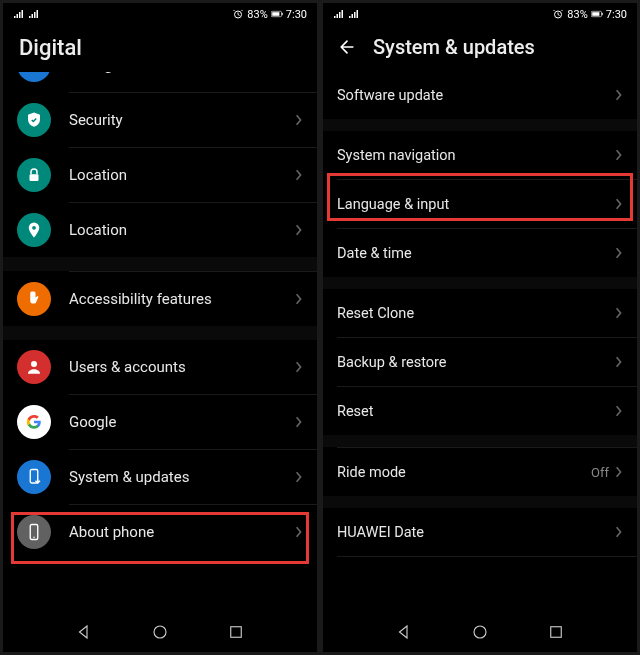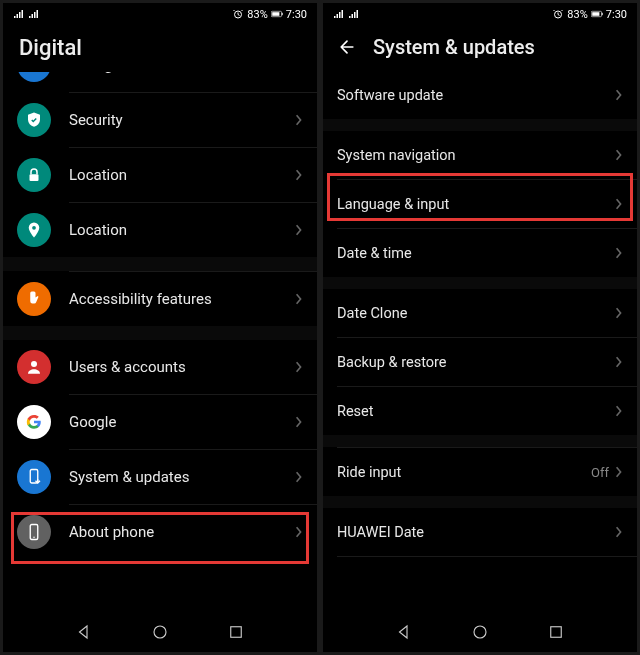--- a/index.html
+++ b/index.html
@@ -348,21 +348,21 @@
 
     <div class="row short">
       <span class="label">Date &amp; time</span>
       <svg class="chev" viewBox="0 0 10 16">
           <path d="M2 2l5 6-5 6"></path>
         </svg>
     </div>
     <div class="gap" style="height:12px"></div>
 
     <div class="row short">
-      <span class="label">Date Clone</span>
+      <span class="label">Reset Clone</span>
       <svg class="chev" viewBox="0 0 10 16">
           <path d="M2 2l5 6-5 6"></path>
         </svg>
     </div>
     <div class="divider2"></div>
 
     <div class="row short">
       <span class="label">Backup &amp; restore</span>
       <svg class="chev" viewBox="0 0 10 16">
           <path d="M2 2l5 6-5 6"></path>
@@ -374,21 +374,21 @@
       <span class="label">Reset</span>
       <svg class="chev" viewBox="0 0 10 16">
           <path d="M2 2l5 6-5 6"></path>
         </svg>
     </div>
     <div class="gap" style="height:12px"></div>
 
     <div class="divider2"></div>
 
     <div class="row short">
-      <span class="label">Ride input</span>
+      <span class="label">Ride mode</span>
       <span class="trail">Off</span>
       <svg class="chev" viewBox="0 0 10 16">
           <path d="M2 2l5 6-5 6"></path>
         </svg>
     </div>
     <div class="gap" style="height:12px"></div>
 
     <div class="row short">
       <span class="label">HUAWEI Date</span>
       <svg class="chev" viewBox="0 0 10 16">

